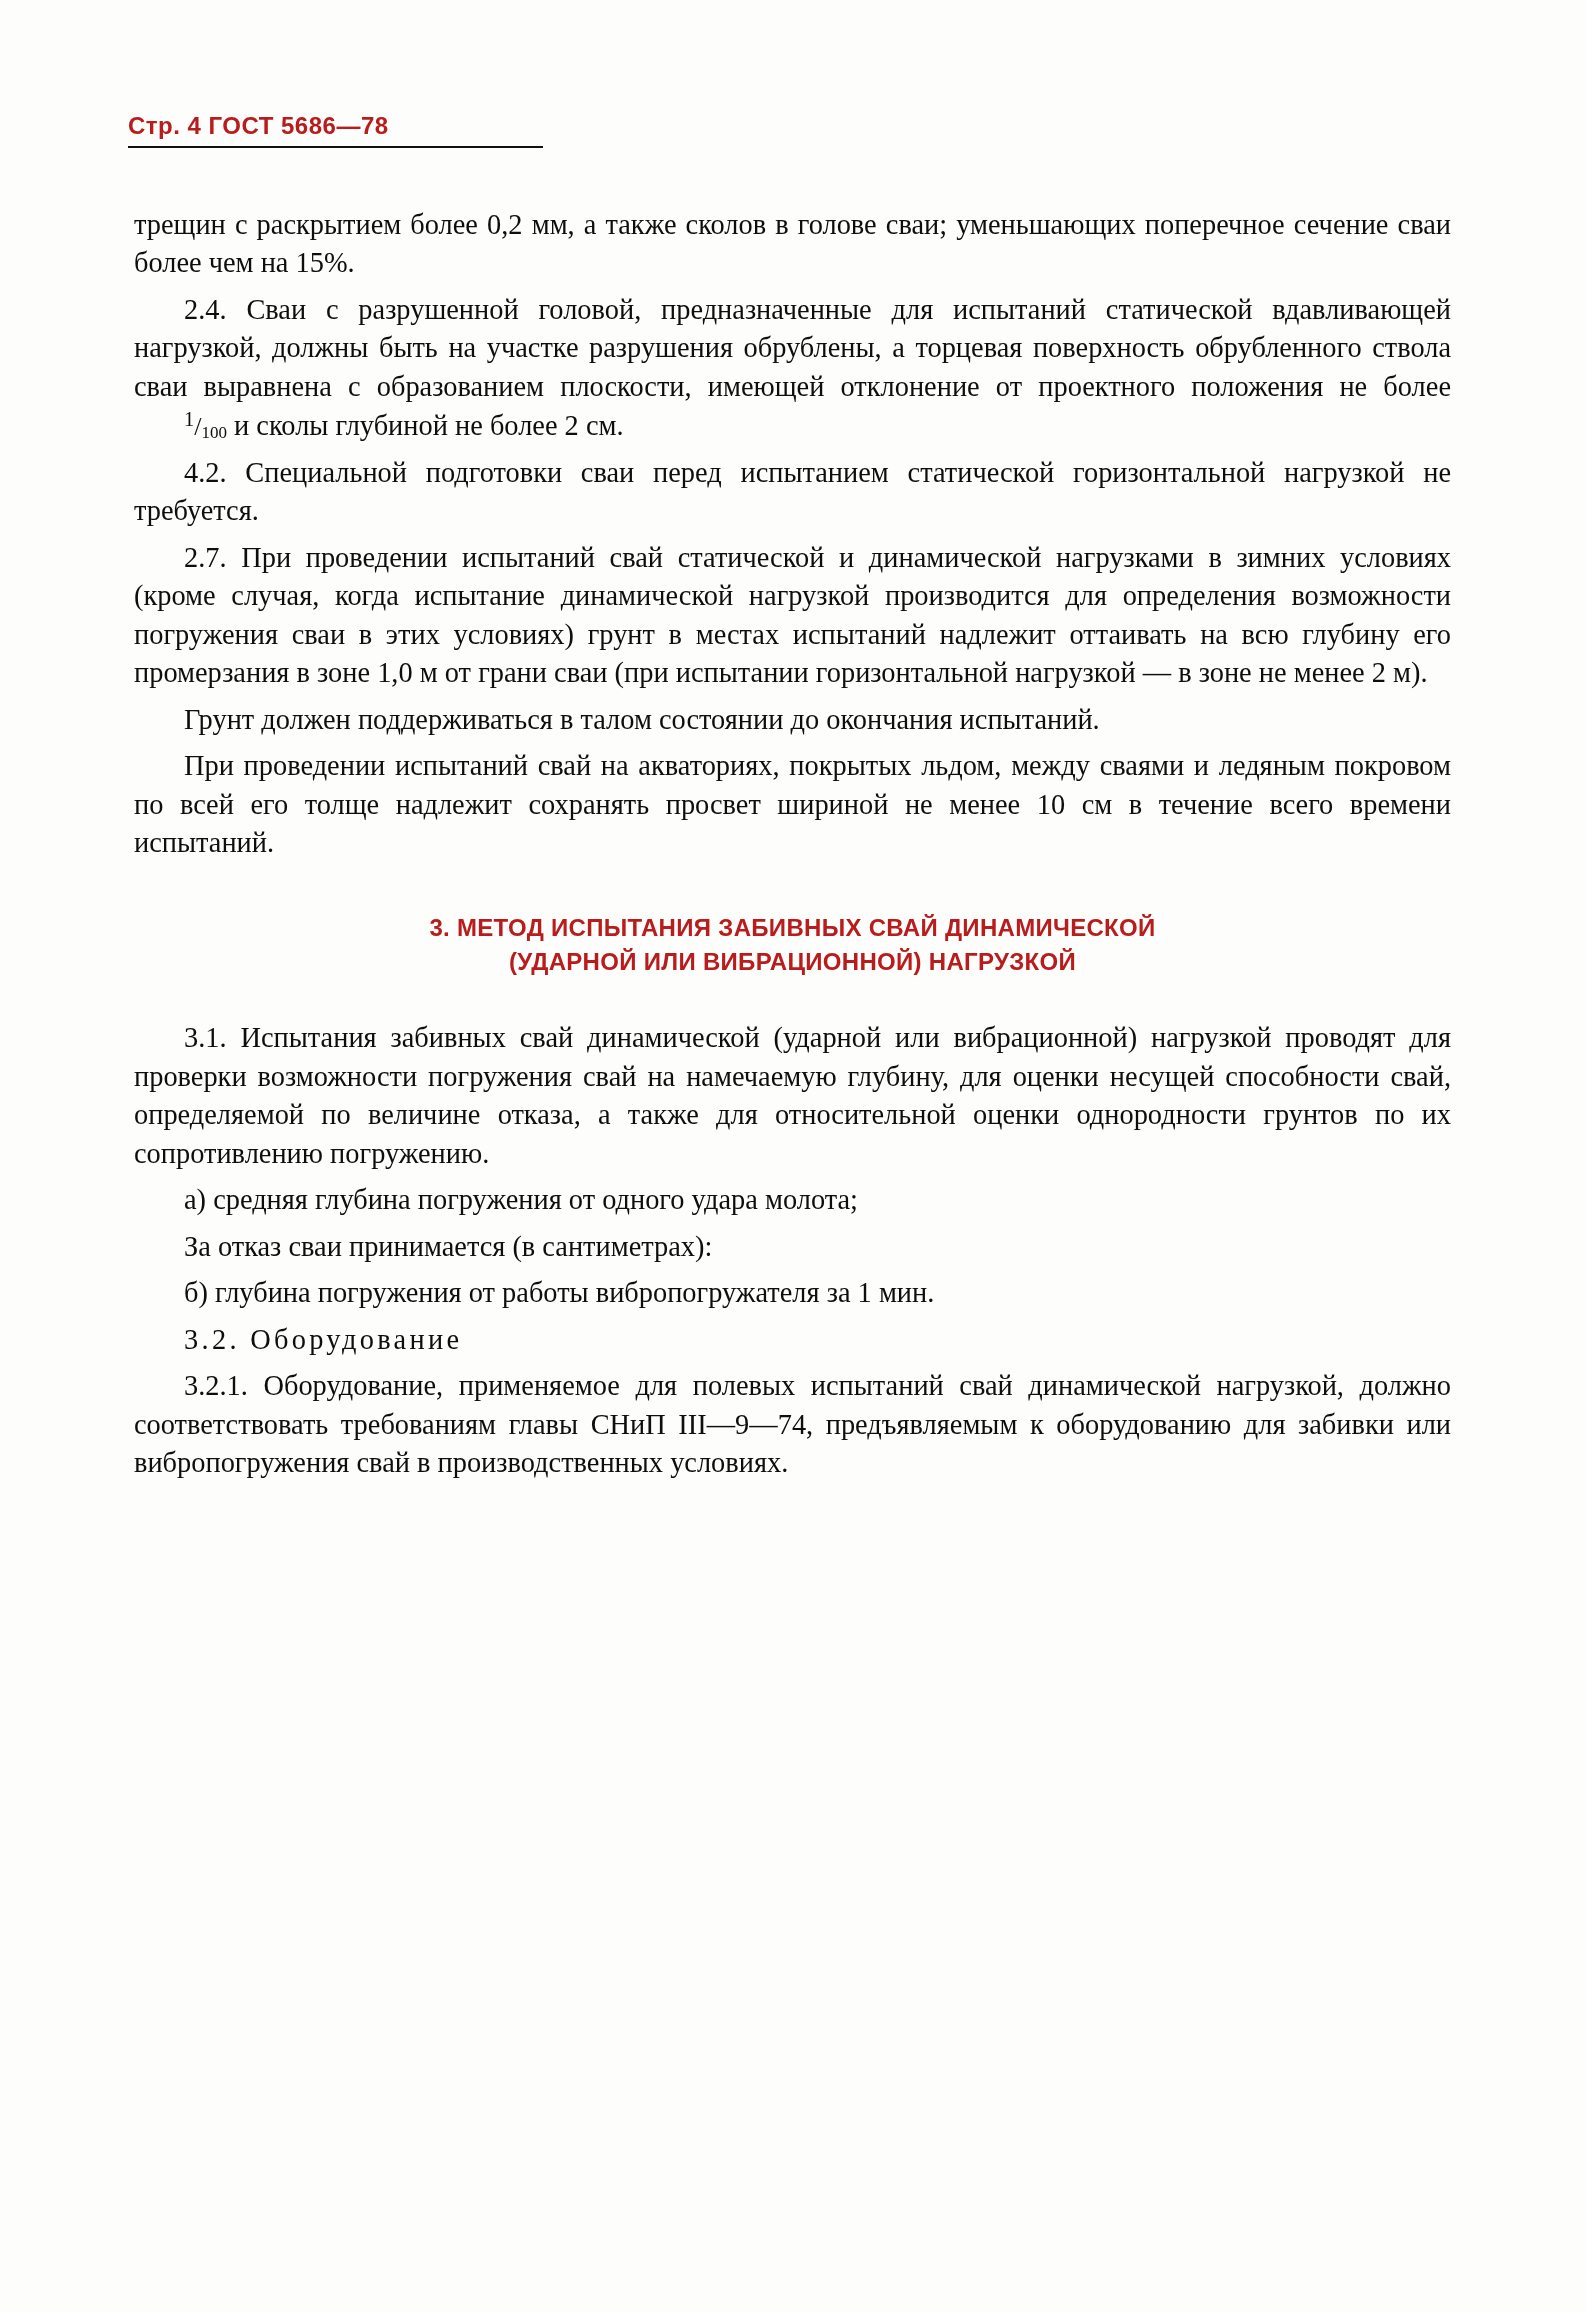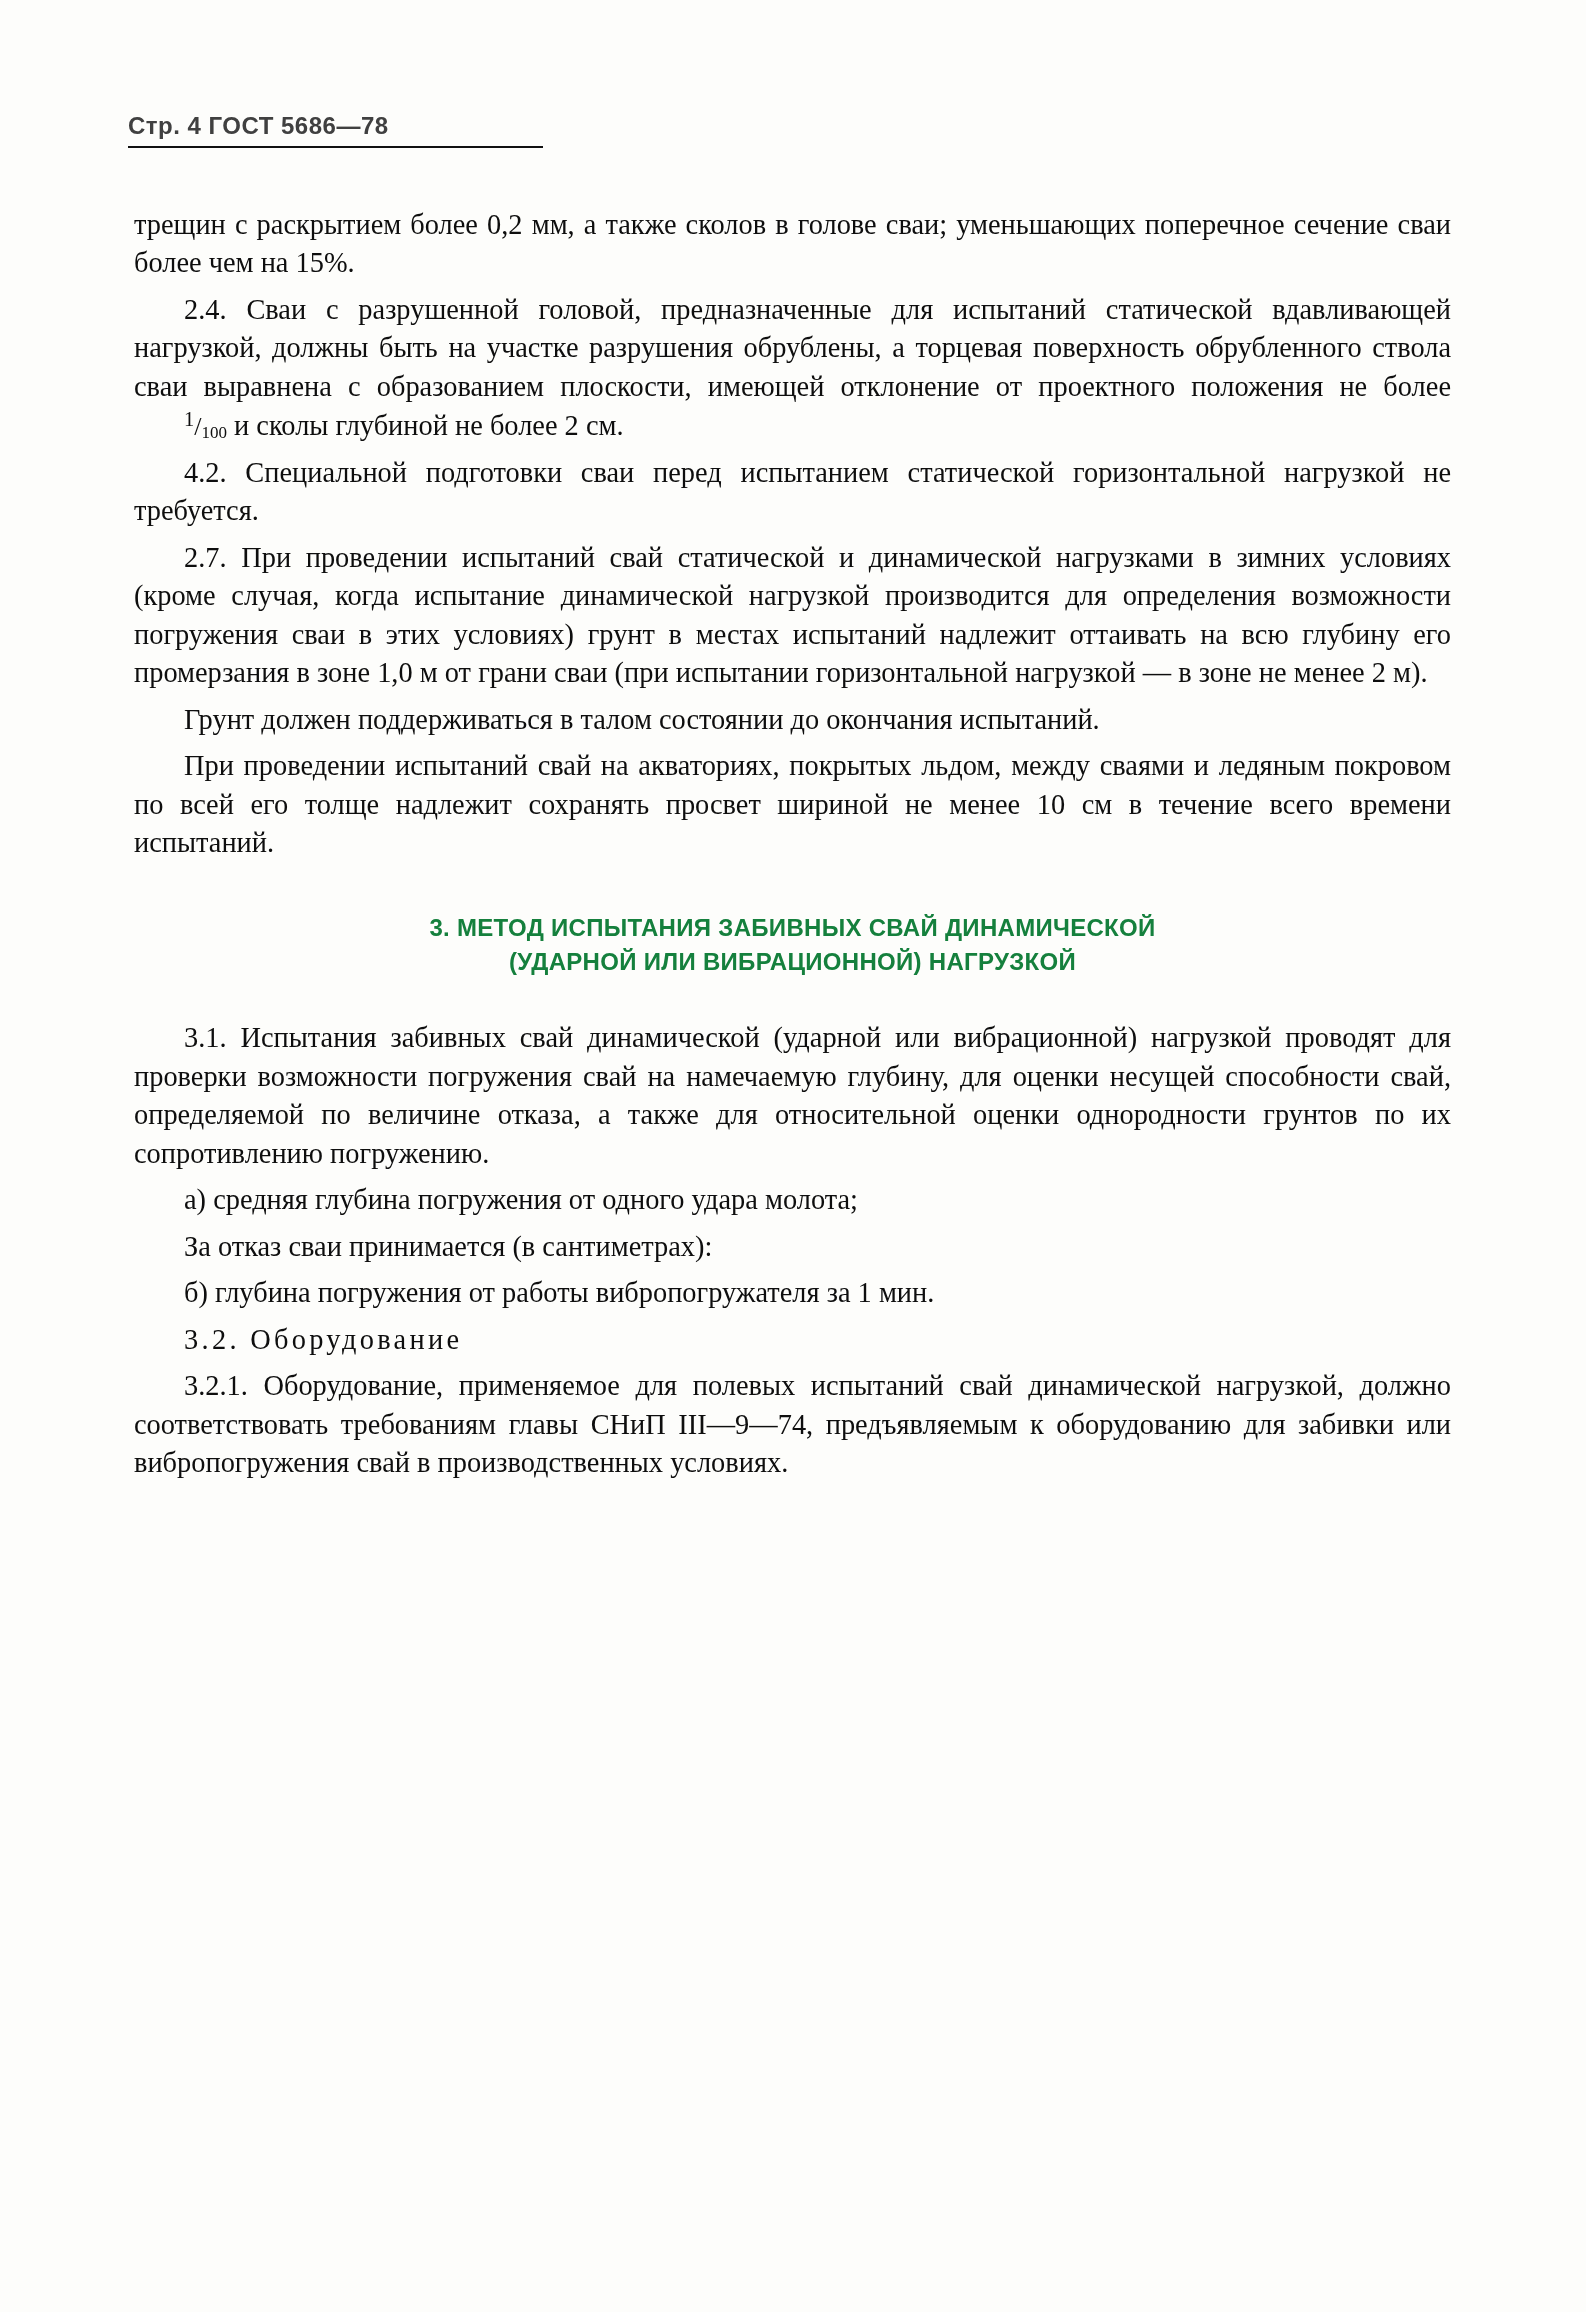--- a/index.html
+++ b/index.html
@@ -33,21 +33,21 @@
     width: 415px;
     margin-left: 1.9px;
     padding-bottom: 5.6px;
     border-bottom: 2.8px solid #111;
   }
   .header-text {
     font-family: "Liberation Sans", sans-serif;
     font-weight: bold;
     font-size: 24px;
     letter-spacing: 0.5px;
-    color: #404040;
+    color: #b91c1c;
     white-space: nowrap;
   }
   .body-text {
     margin-top: 58px;
     font-size: 28.4px;
     line-height: 1.355;
     text-align: justify;
     text-justify: inter-word;
     color: #0e0e0e;
   }
@@ -58,21 +58,21 @@
     text-indent: 50px;
   }
   .section-title {
     margin: 48px 0 39px 0;
     text-align: center;
     font-family: "Liberation Sans", sans-serif;
     font-weight: bold;
     font-size: 24px;
     line-height: 1.45;
     letter-spacing: 0.3px;
-    color: #15803d;
+    color: #b91c1c;
   }
   .frac {
     display: inline-block;
     position: relative;
     white-space: nowrap;
   }
   .frac .num {
     font-size: 20.5px;
     vertical-align: 9.3px;
   }

